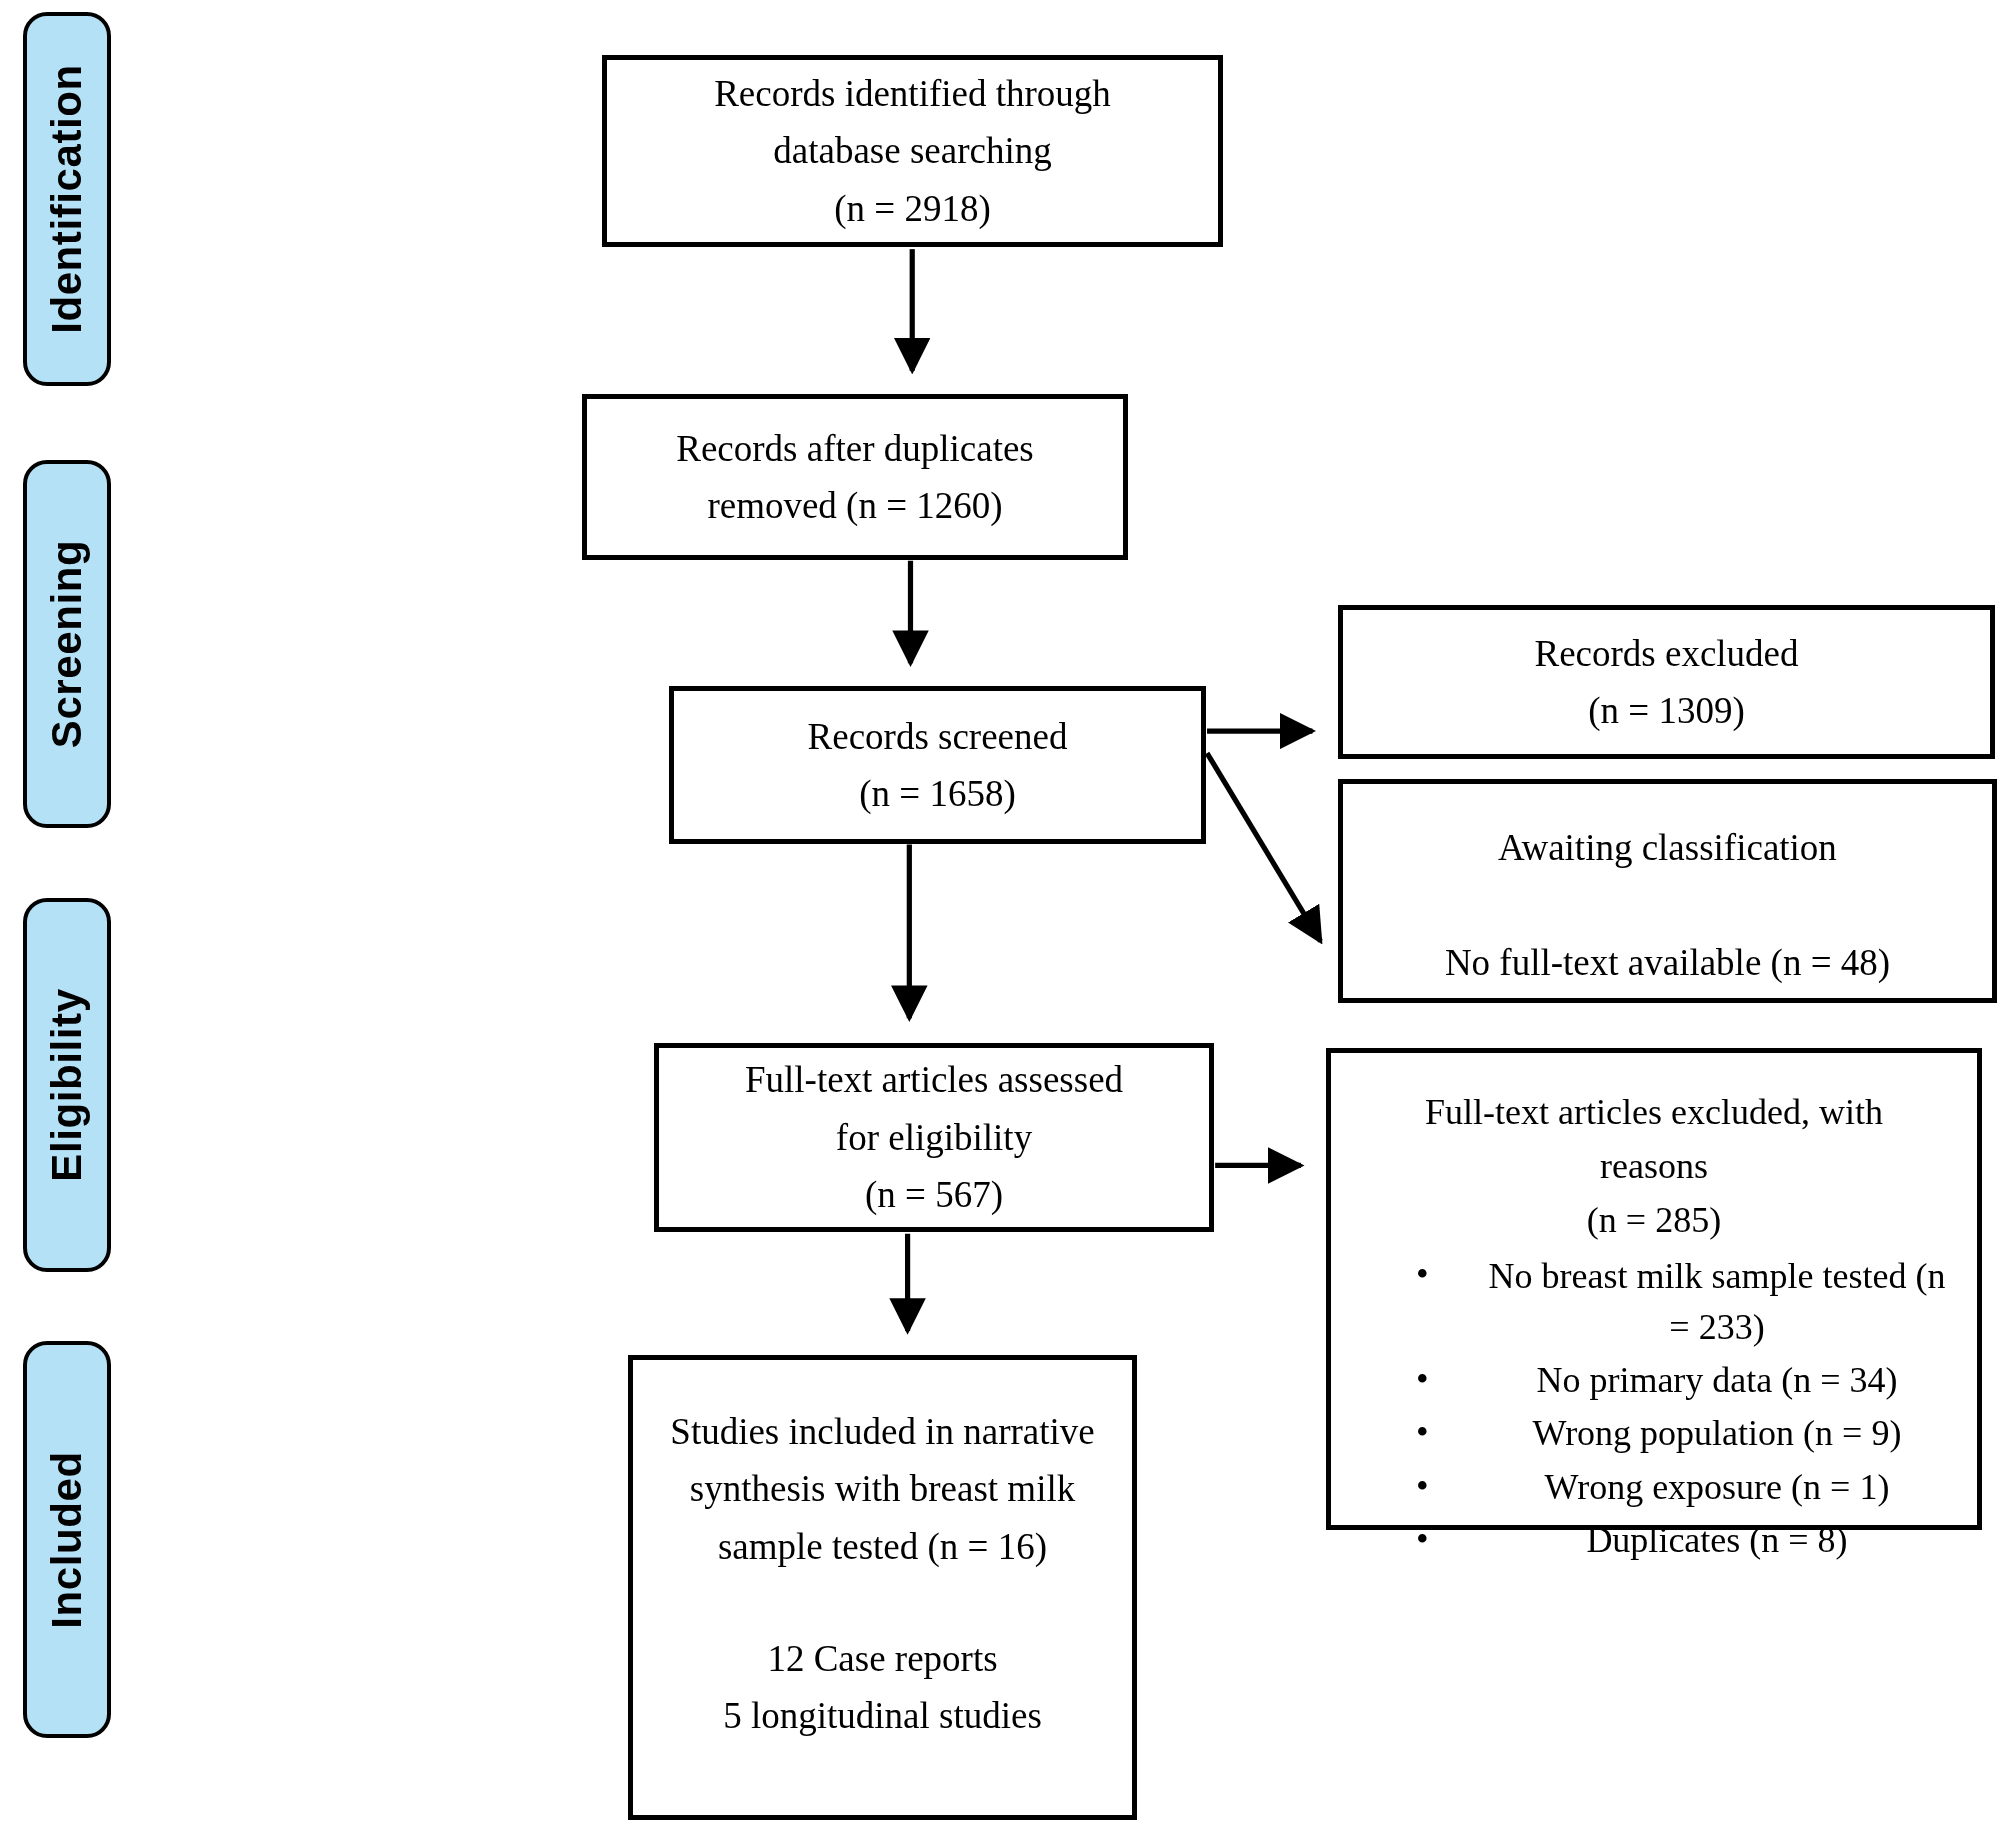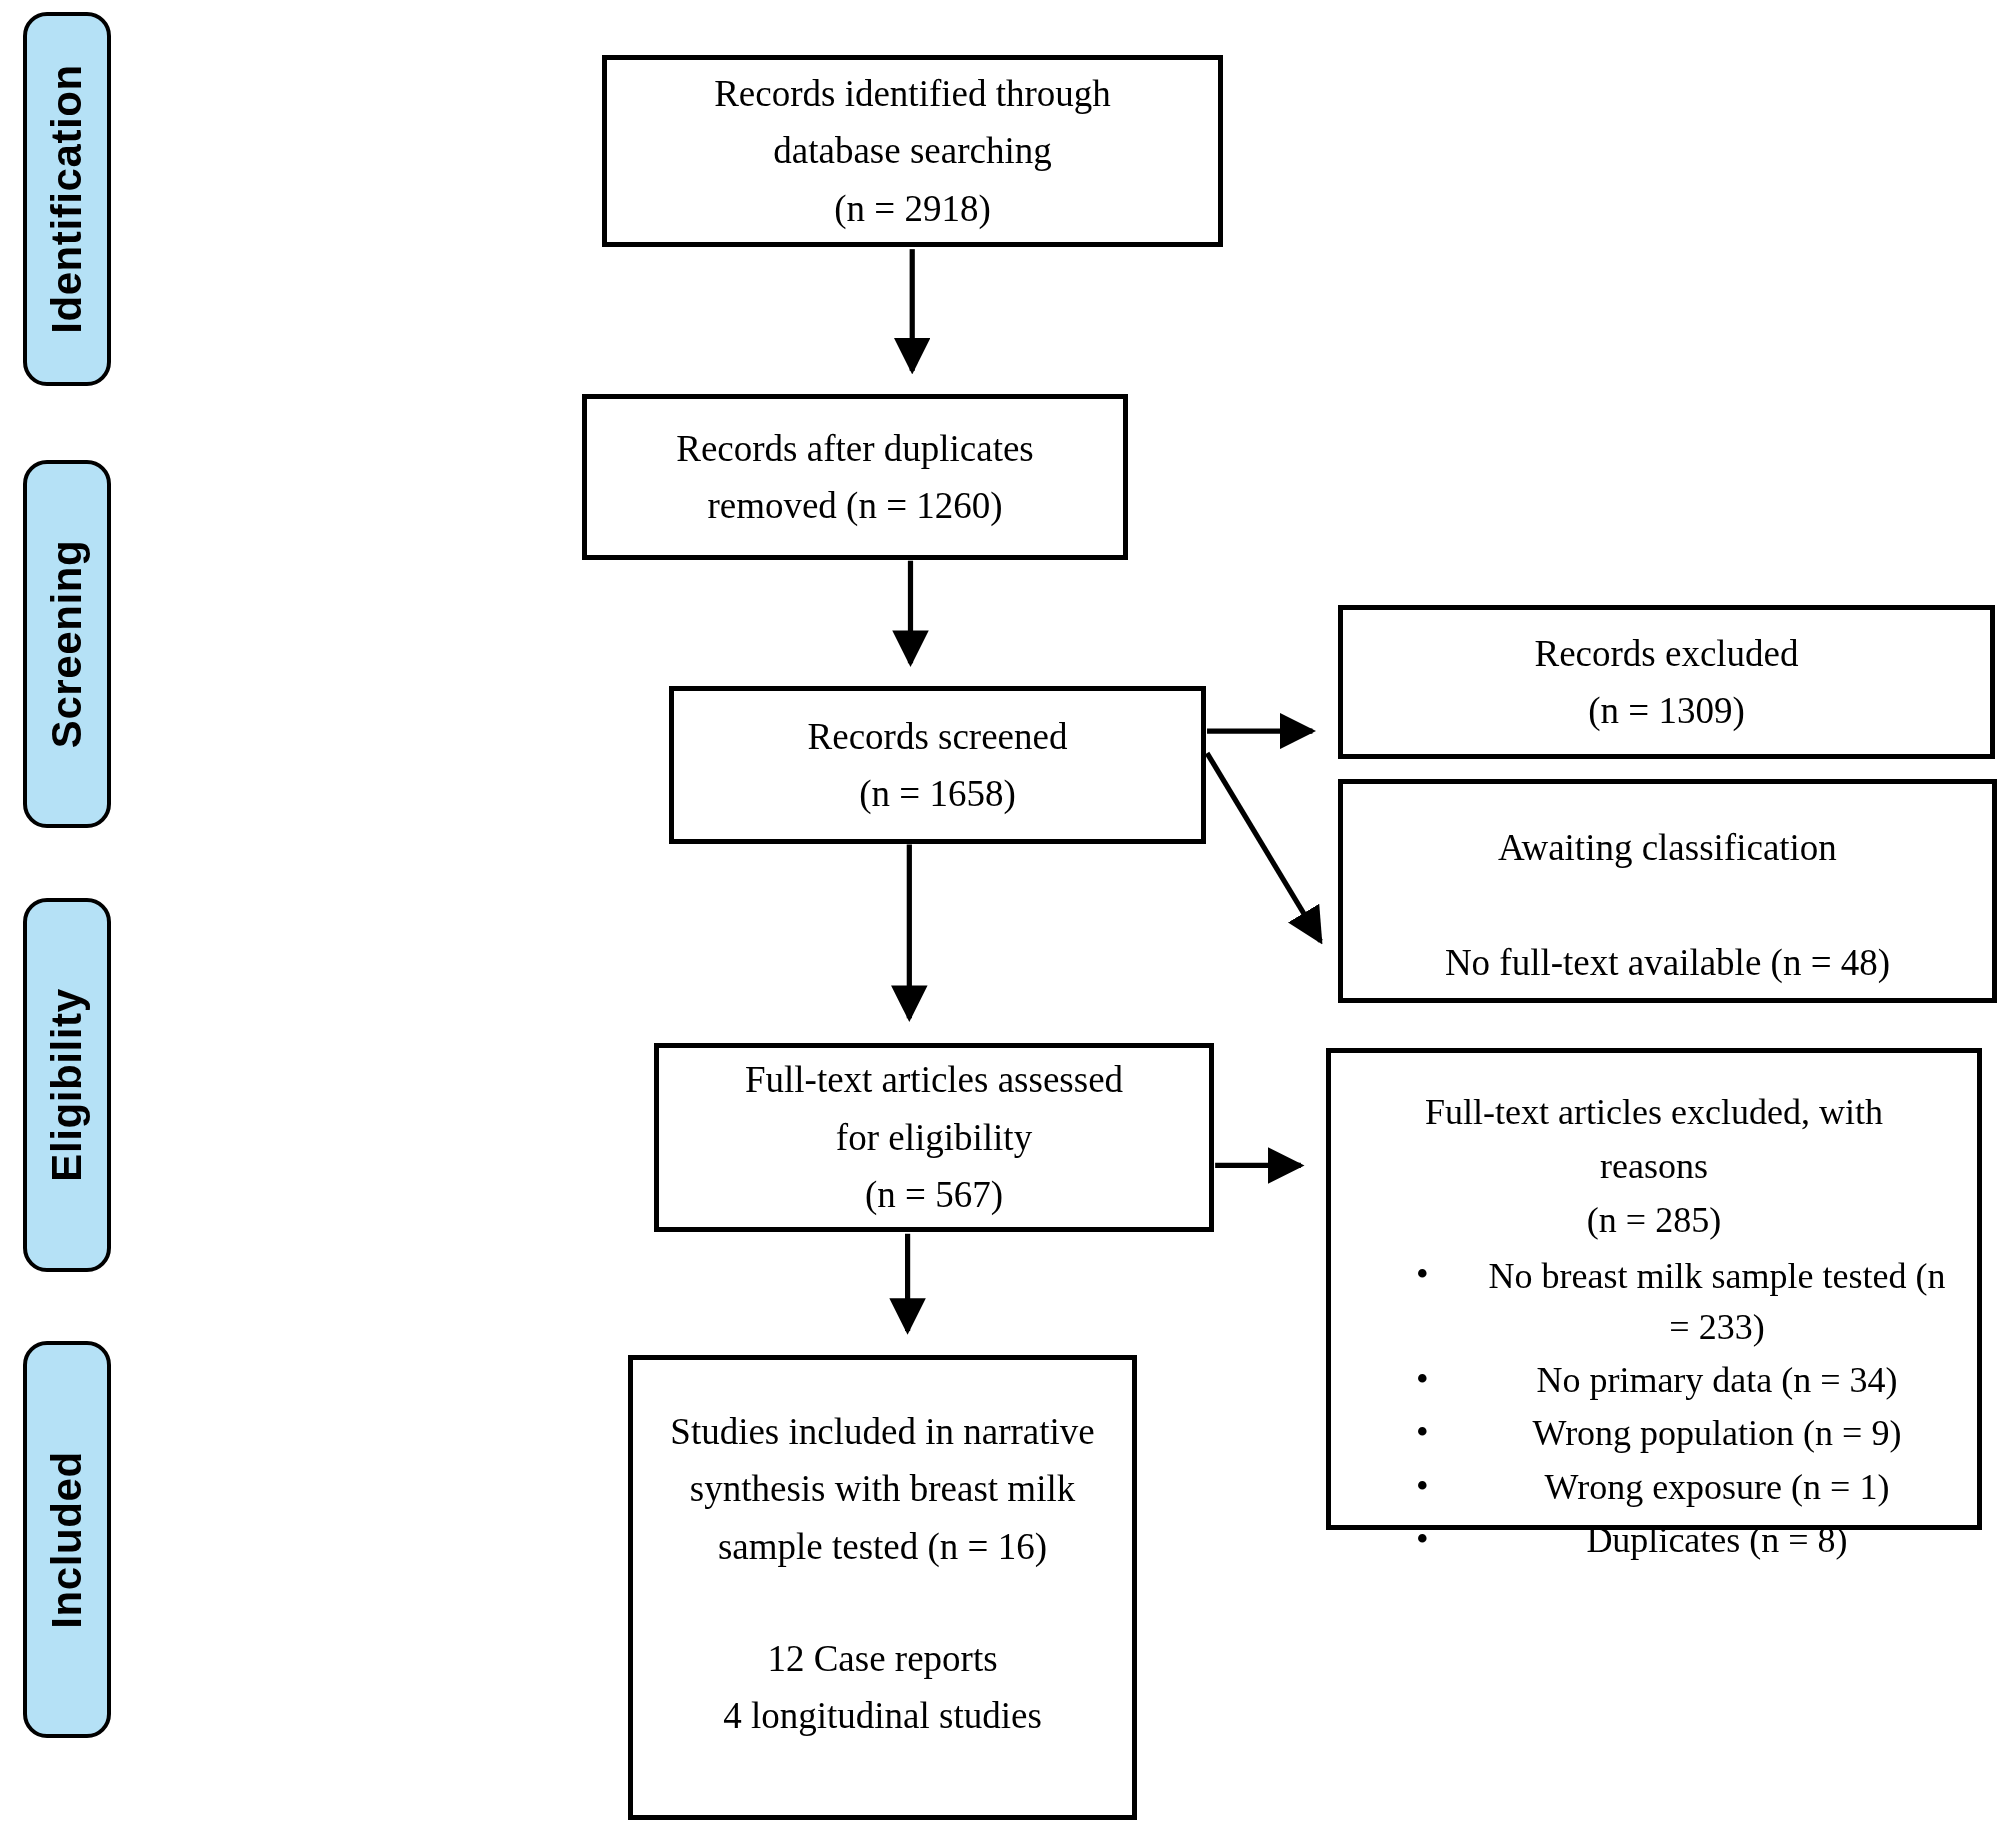--- a/index.html
+++ b/index.html
@@ -161,18 +161,18 @@
       <li>Duplicates (n = 8)</li>
     </ul>
   </div>
 
   <div class="node" id="node-included-studies">
     <div class="line">Studies included in narrative</div>
     <div class="line">synthesis with breast milk</div>
     <div class="line">sample tested (n = 16)</div>
     <div class="subgroup">
       <div class="line">12 Case reports</div>
-      <div class="line">4 longitudinal studies</div>
+      <div class="line">5 longitudinal studies</div>
     </div>
   </div>
 
 </div>
 
 
 </body></html>

